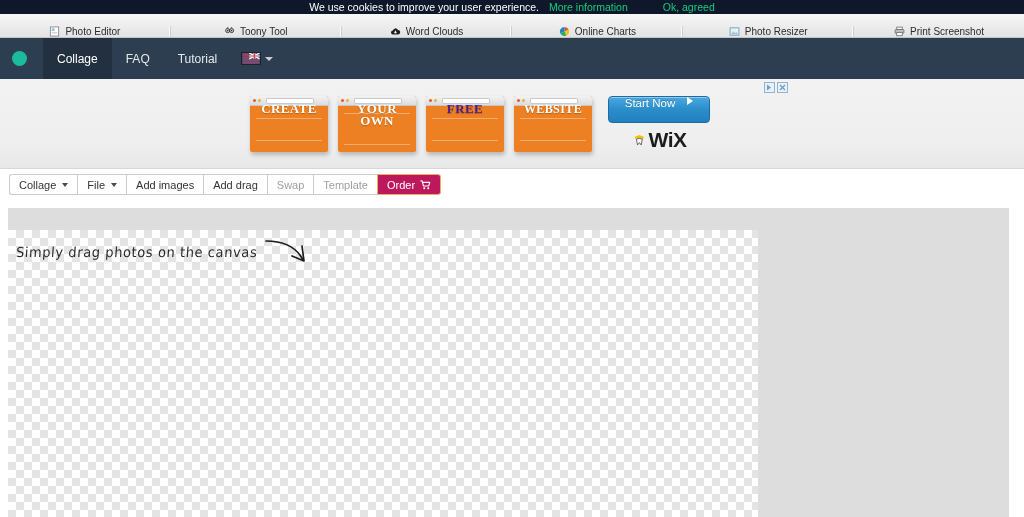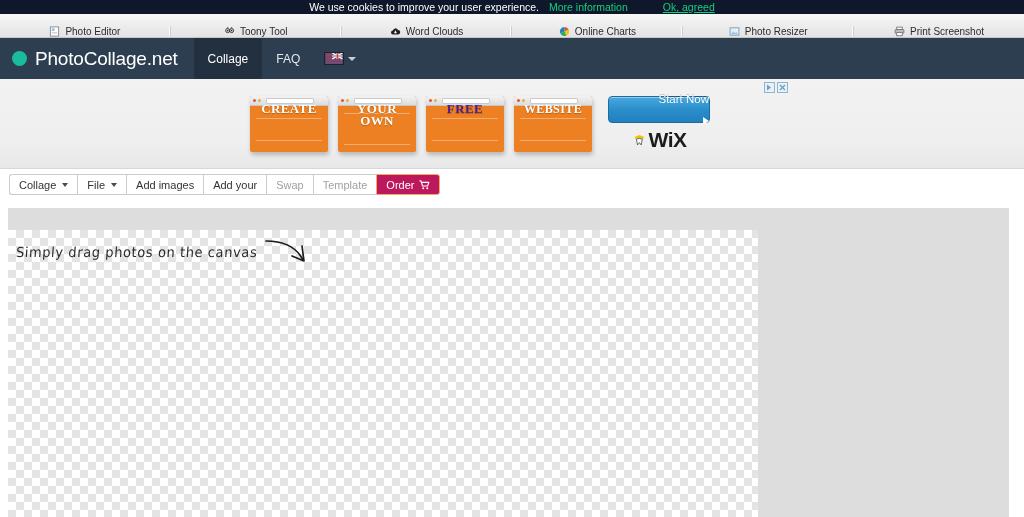--- a/index.html
+++ b/index.html
@@ -25,21 +25,21 @@
     justify-content: center;
     gap: 10px;
     white-space: nowrap;
   }
   .cookie-text { color: #ffffff; }
   .cookie-link {
     color: #13ce7f;
     text-decoration: none;
     cursor: pointer;
   }
-  .cookie-link.spaced { margin-left: 25px; text-decoration: underline; }
+  .cookie-link.spaced { margin-left: 25px; }
 
   
   .partner-bar {
     height: 23px;
     background: linear-gradient(to bottom, #f7f7f7 0%, #ededed 50%, #e3e3e3 100%);
     border-bottom: 1px solid #c6c6c6;
     display: flex;
     align-items: flex-end;
   }
   .partner-item {
@@ -201,27 +201,26 @@
   }
   .start-now {
     width: 100px;
     height: 25px;
     border-radius: 4px;
     background: linear-gradient(to bottom, #4aa8e0 0%, #2a8ecb 50%, #2180bd 100%);
     border: 1px solid #1c6c9f;
     color: #ffffff;
     font-size: 11.5px;
     display: flex;
-    align-items: flex-end;
+    align-items: flex-start;
     justify-content: center;
     gap: 12px;
     cursor: pointer;
     box-shadow: inset 0 1px 0 rgba(255,255,255,0.4);
     text-shadow: 0 -1px 0 rgba(0,0,0,0.25);
-    flex-direction: column;
   }
   .start-now .tri {
     width: 0; height: 0;
     border-top: 4px solid transparent;
     border-bottom: 4px solid transparent;
     border-left: 6px solid #ffffff;
   }
   .wix-logo {
     display: flex;
     align-items: center;
@@ -389,25 +388,25 @@
     </svg>
     <span>Print Screenshot</span>
   </div>
 
 </div>
 
 <div class="site-header">
 
   <div class="brand">
     <span class="brand-dot"></span>
-    <span class="brand-text">PhotoCollage.net</span>
   </div>
 
   <a class="nav-item active">Collage</a>
   <a class="nav-item">FAQ</a>
+  <a class="nav-item">Tutorial</a>
 
   <div class="lang-picker">
     <svg class="flag" viewBox="0 0 20 13">
       <rect x="0" y="0" width="20" height="13" fill="#3c5a9e"></rect>
       <g fill="#d0342c">
         <rect x="0" y="0.6" width="11" height="1"></rect>
         <rect x="0" y="2.6" width="11" height="1"></rect>
         <rect x="0" y="4.6" width="11" height="1"></rect>
         <rect x="0" y="6.6" width="20" height="1"></rect>
         <rect x="0" y="8.6" width="20" height="1"></rect>
@@ -492,21 +491,21 @@
     <div class="tb-btn">
       <span>File</span>
       <span class="tb-caret"></span>
     </div>
 
     <div class="tb-btn">
       <span>Add images</span>
     </div>
 
     <div class="tb-btn">
-      <span>Add your</span>
+      <span>Add drag</span>
     </div>
 
     <div class="tb-btn disabled">
       <span>Swap</span>
     </div>
 
     <div class="tb-btn disabled">
       <span>Template</span>
     </div>
 

